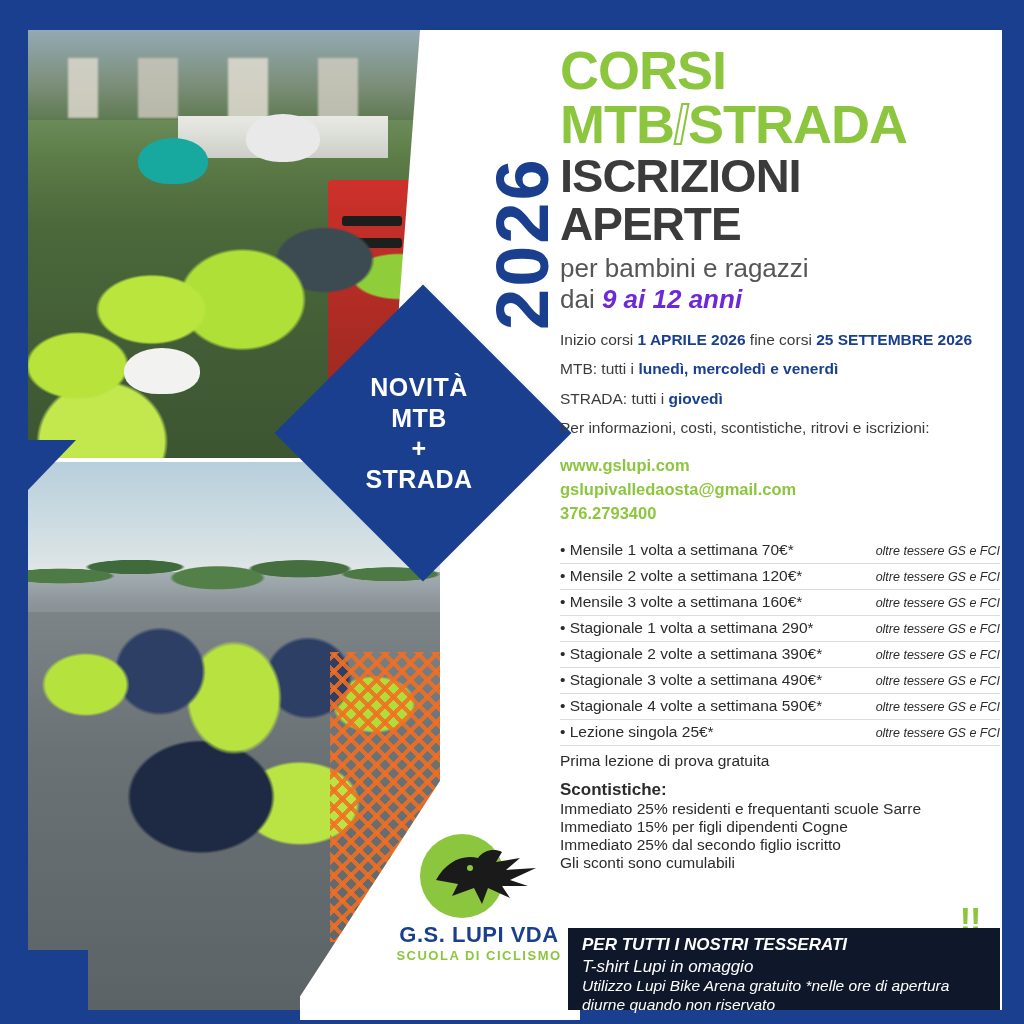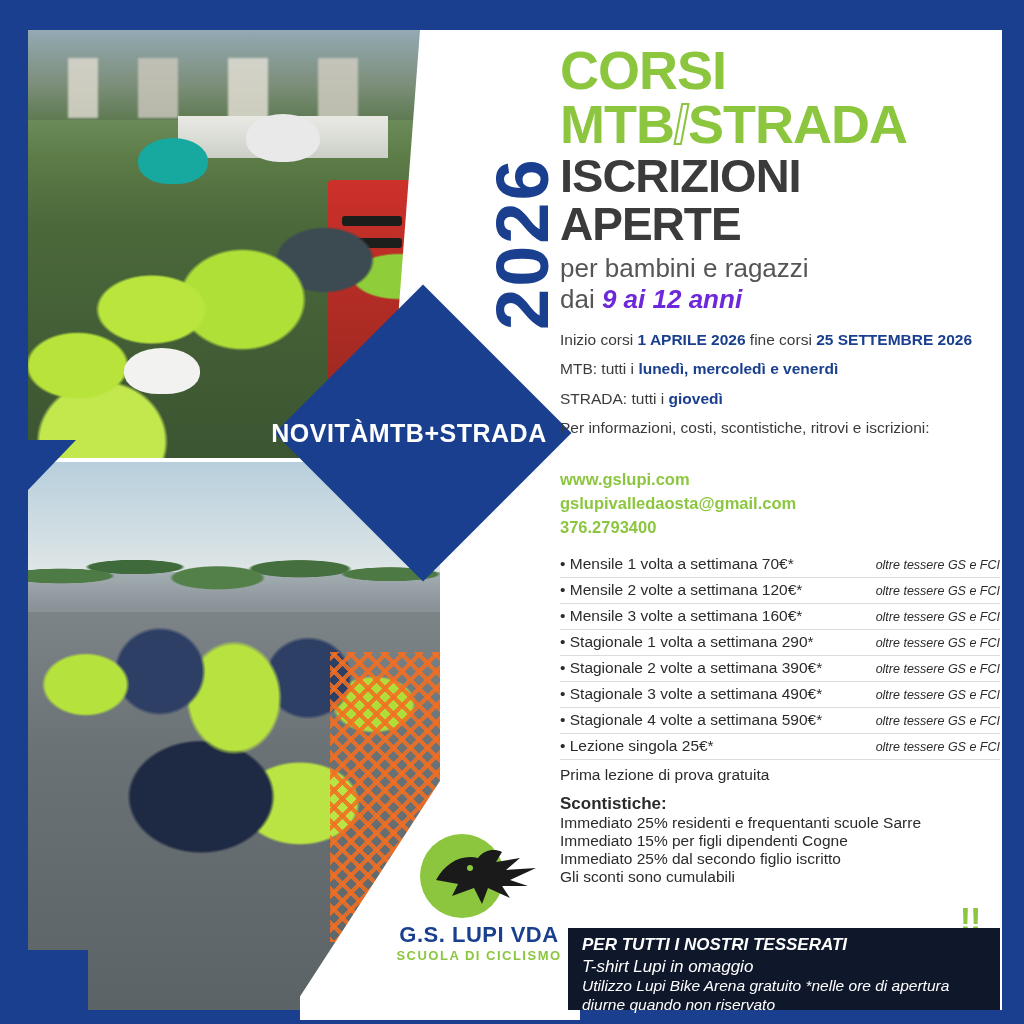--- a/index.html
+++ b/index.html
@@ -151,22 +151,22 @@
     clip-path:polygon(0 0, 100% 0, 0 100%);
   }
 
   
   .diamond {
     position:absolute; left:318px; top:328px; width:210px; height:210px;
     background:#1a3f8f;
     transform:rotate(45deg);
   }
   .diamond-text {
-    position:absolute; left:304px; top:328px; width:210px; height:210px;
-    display:flex; flex-direction:row; align-items:center; justify-content:center;
+    position:absolute; left:314px; top:328px; width:210px; height:210px;
+    display:flex; flex-direction:column; align-items:center; justify-content:center;
     color:#fff; font-weight:bold; font-size:25px; line-height:1.22; letter-spacing:.5px;
   }
 
   
   .content { position:absolute; left:560px; top:44px; width:440px; }
 
   .year {
     position:absolute; left:480px; top:58px;
     font-size:74px; font-weight:bold; color:#1a3f8f;
     letter-spacing:2px;
@@ -180,21 +180,21 @@
   h2.l3 { font-size:47px; line-height:1.04; font-weight:bold; color:#3b3b3b; letter-spacing:-1px; }
   h2.l4 { font-size:46px; line-height:1.04; font-weight:bold; color:#3b3b3b; letter-spacing:-1px; margin-bottom:4px;}
   .sub1 { font-size:26px; color:#555; margin-top:4px; }
   .sub2 { font-size:26px; color:#555; }
   .sub2 b { color:#6d28d9; font-weight:bold;font-style:italic; }
 
   .meta { font-size:15.5px; color:#3b3b3b; margin-top:10px; line-height:1.9; }
   .meta b { color:#1a3f8f; }
   .meta .row { white-space:nowrap; }
 
-  .contact { margin-top:26px; font-size:16.5px; line-height:1.45; color:#8cc63f; font-weight:bold; }
+  .contact { margin-top:12px; font-size:16.5px; line-height:1.45; color:#8cc63f; font-weight:bold; }
   .contact div { color:#8cc63f; }
 
   .prices { margin-top:12px; }
   .price-row {
     display:flex; align-items:baseline; justify-content:space-between;
     border-bottom:1px solid #dcdcdc; padding:3px 0 4px 0;
   }
   .price-row .left { font-size:15.5px; color:#2b2b2b; }
   .price-row .right { font-size:12.5px; color:#2b2b2b; font-style:italic; white-space:nowrap; padding-left:8px;}
   .note { font-size:15.5px; color:#2b2b2b; padding:6px 0 2px 0; }

